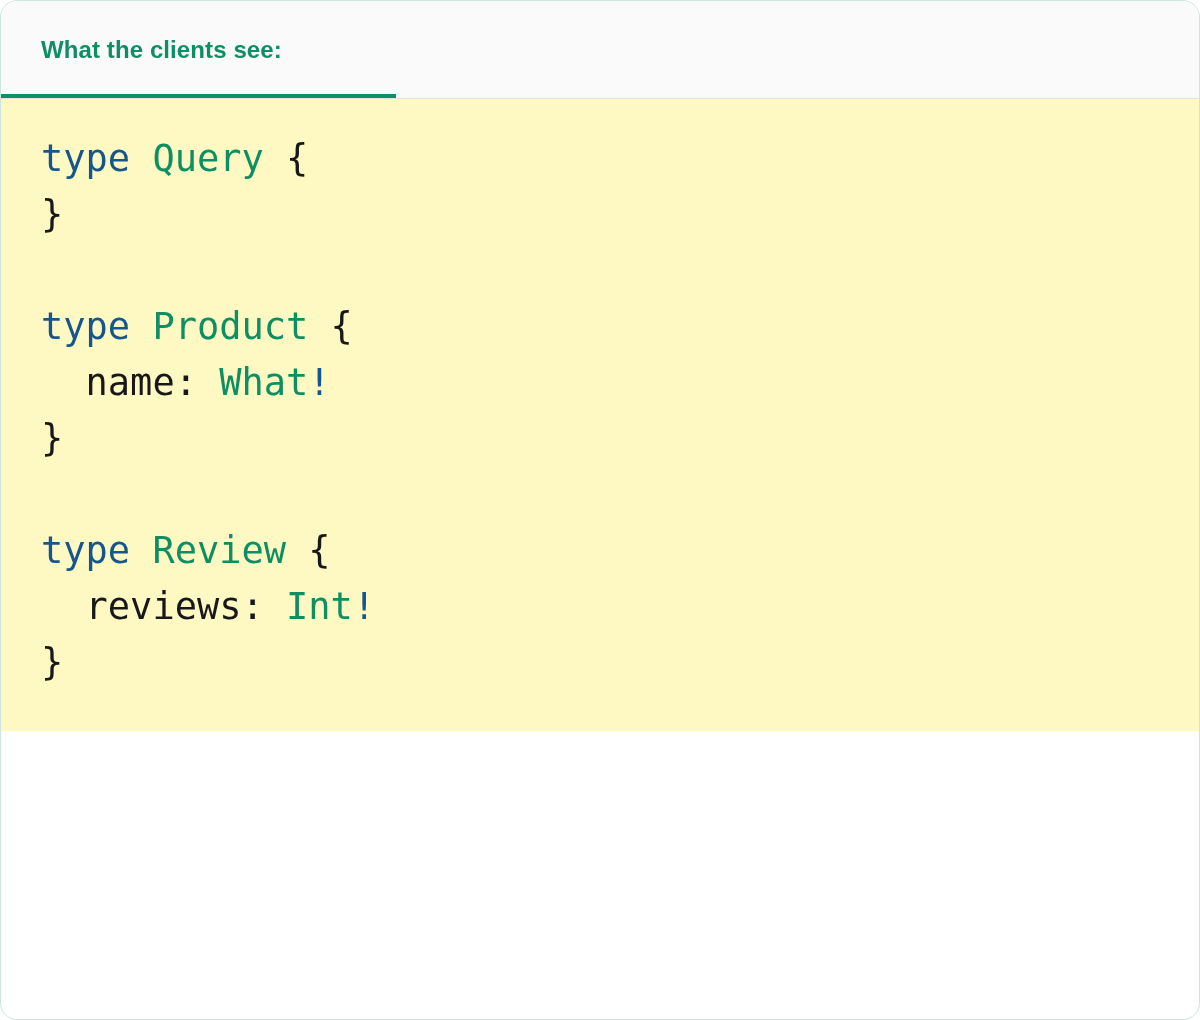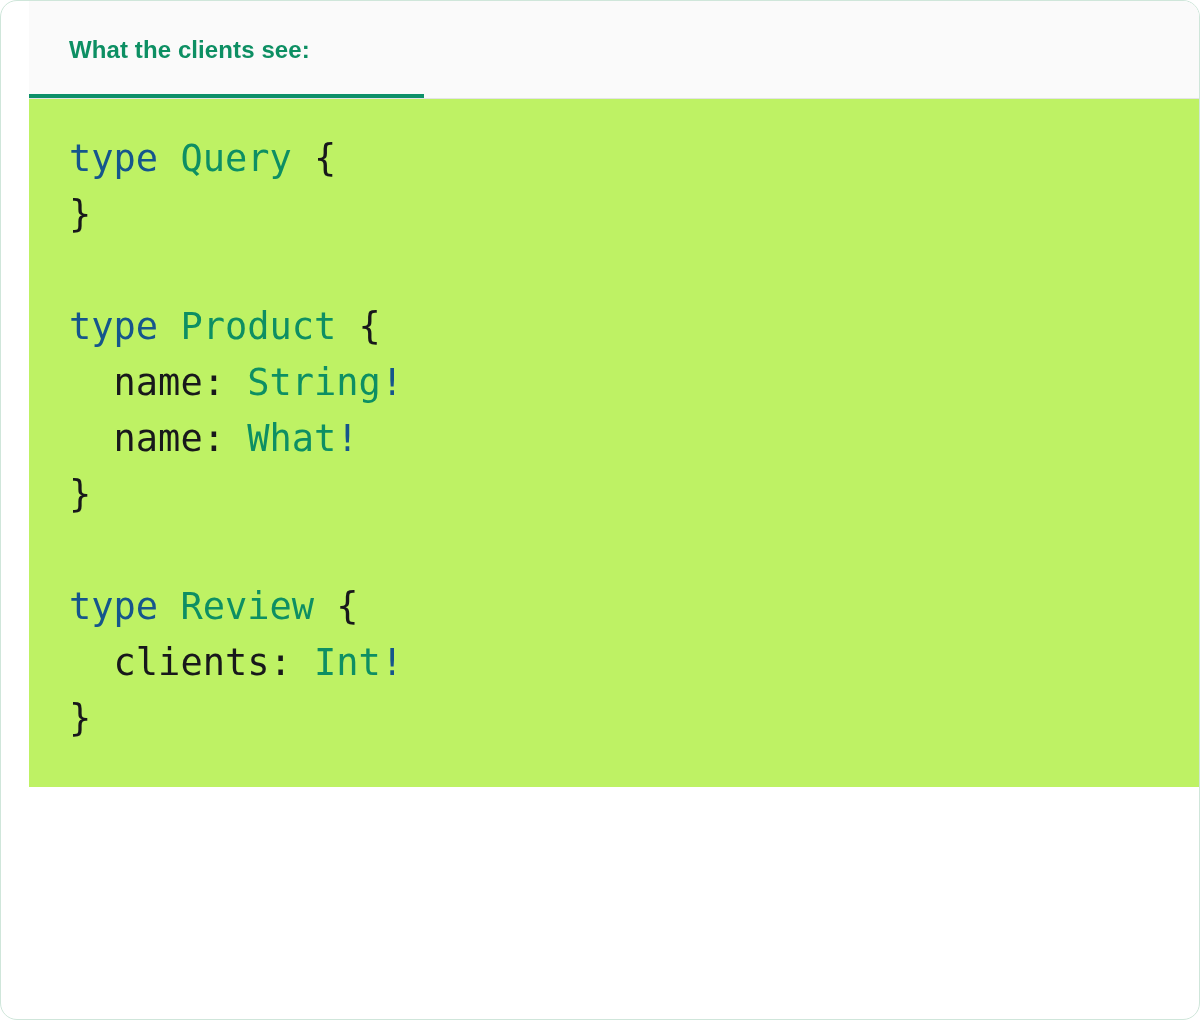--- a/index.html
+++ b/index.html
@@ -16,21 +16,20 @@
 
   .card {
     position: relative;
     box-sizing: border-box;
     width: 1200px;
     height: 1020px;
     background: #ffffff;
     border: 1px solid #cfe6da;
     border-radius: 17px;
     overflow: hidden;
-    padding-left: 28px;
   }
 
   
   .tabbar {
     position: relative;
     height: 98px;
     background: #fafafa;
     border-bottom: 1px solid #e3e3e5;
     box-sizing: border-box;
   }
@@ -57,21 +56,21 @@
     left: 0;
     bottom: 0;
     width: 395px;
     height: 4px;
     background: #0d9069;
   }
 
   
   .code-area {
     padding: 32px 40px 40px 40px;
-    background: #bef264;
+    background: #fef9c3;
   }
   pre.code {
     margin: 0;
     font-family: "DejaVu Sans Mono", "Liberation Mono", monospace;
     font-size: 37px;
     line-height: 56px;
     color: #18181b;
     white-space: pre;
     letter-spacing: 0px;
     font-weight: normal;
@@ -94,23 +93,22 @@
       <span class="tab-label">What the clients see:</span>
     </div>
     <div class="tab-underline"></div>
   </div>
 
   <div class="code-area">
     <pre class="code" id="code-block"><span class="ln"><span class="tok-kw">type</span><span class="tok-punct"> </span><span class="tok-type">Query</span><span class="tok-punct"> {</span>
 </span><span class="ln"><span class="tok-punct">}</span>
 </span><span class="ln">
 </span><span class="ln"><span class="tok-kw">type</span><span class="tok-punct"> </span><span class="tok-type">Product</span><span class="tok-punct"> {</span>
-</span><span class="ln"><span class="tok-punct">  </span><span class="tok-field">name:</span><span class="tok-punct"> </span><span class="tok-type">String</span><span class="tok-bang">!</span>
 </span><span class="ln"><span class="tok-punct">  </span><span class="tok-field">name:</span><span class="tok-punct"> </span><span class="tok-type">What</span><span class="tok-bang">!</span>
 </span><span class="ln"><span class="tok-punct">}</span>
 </span><span class="ln">
 </span><span class="ln"><span class="tok-kw">type</span><span class="tok-punct"> </span><span class="tok-type">Review</span><span class="tok-punct"> {</span>
-</span><span class="ln"><span class="tok-punct">  </span><span class="tok-field">clients:</span><span class="tok-punct"> </span><span class="tok-type">Int</span><span class="tok-bang">!</span>
+</span><span class="ln"><span class="tok-punct">  </span><span class="tok-field">reviews:</span><span class="tok-punct"> </span><span class="tok-type">Int</span><span class="tok-bang">!</span>
 </span><span class="ln"><span class="tok-punct">}</span>
 </span></pre>
   </div>
 
 </div>
 
 </body></html>

